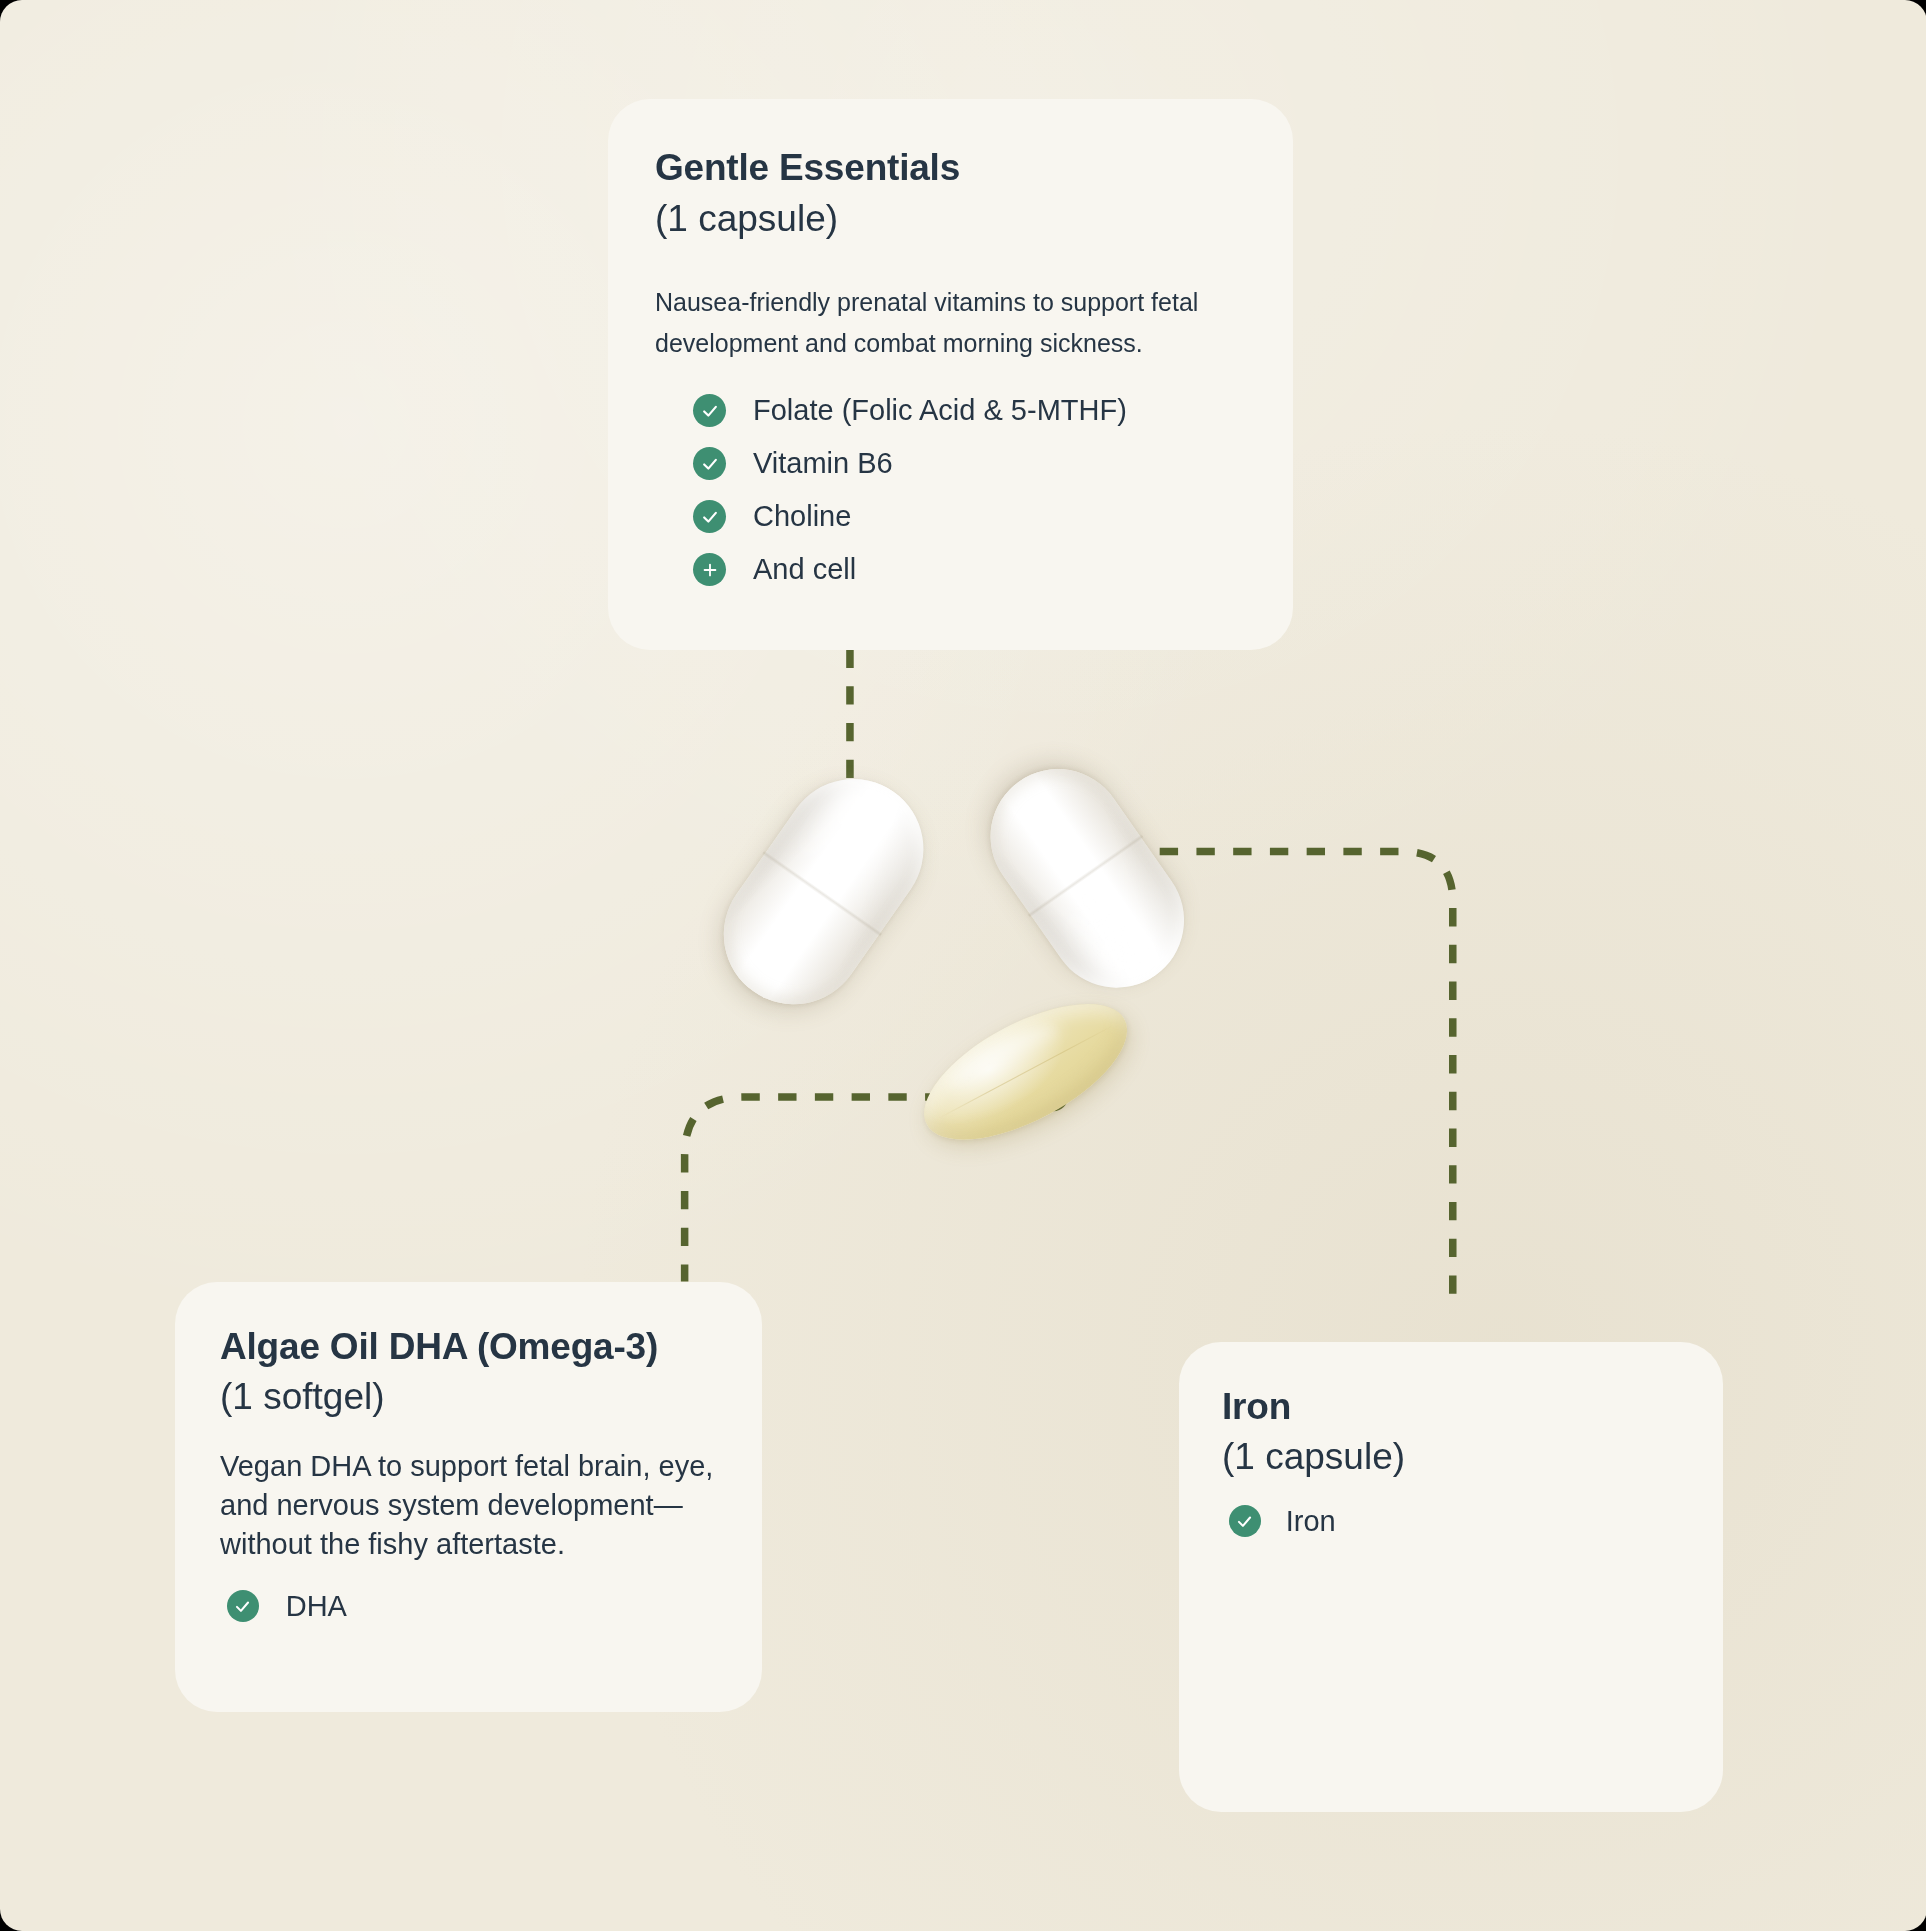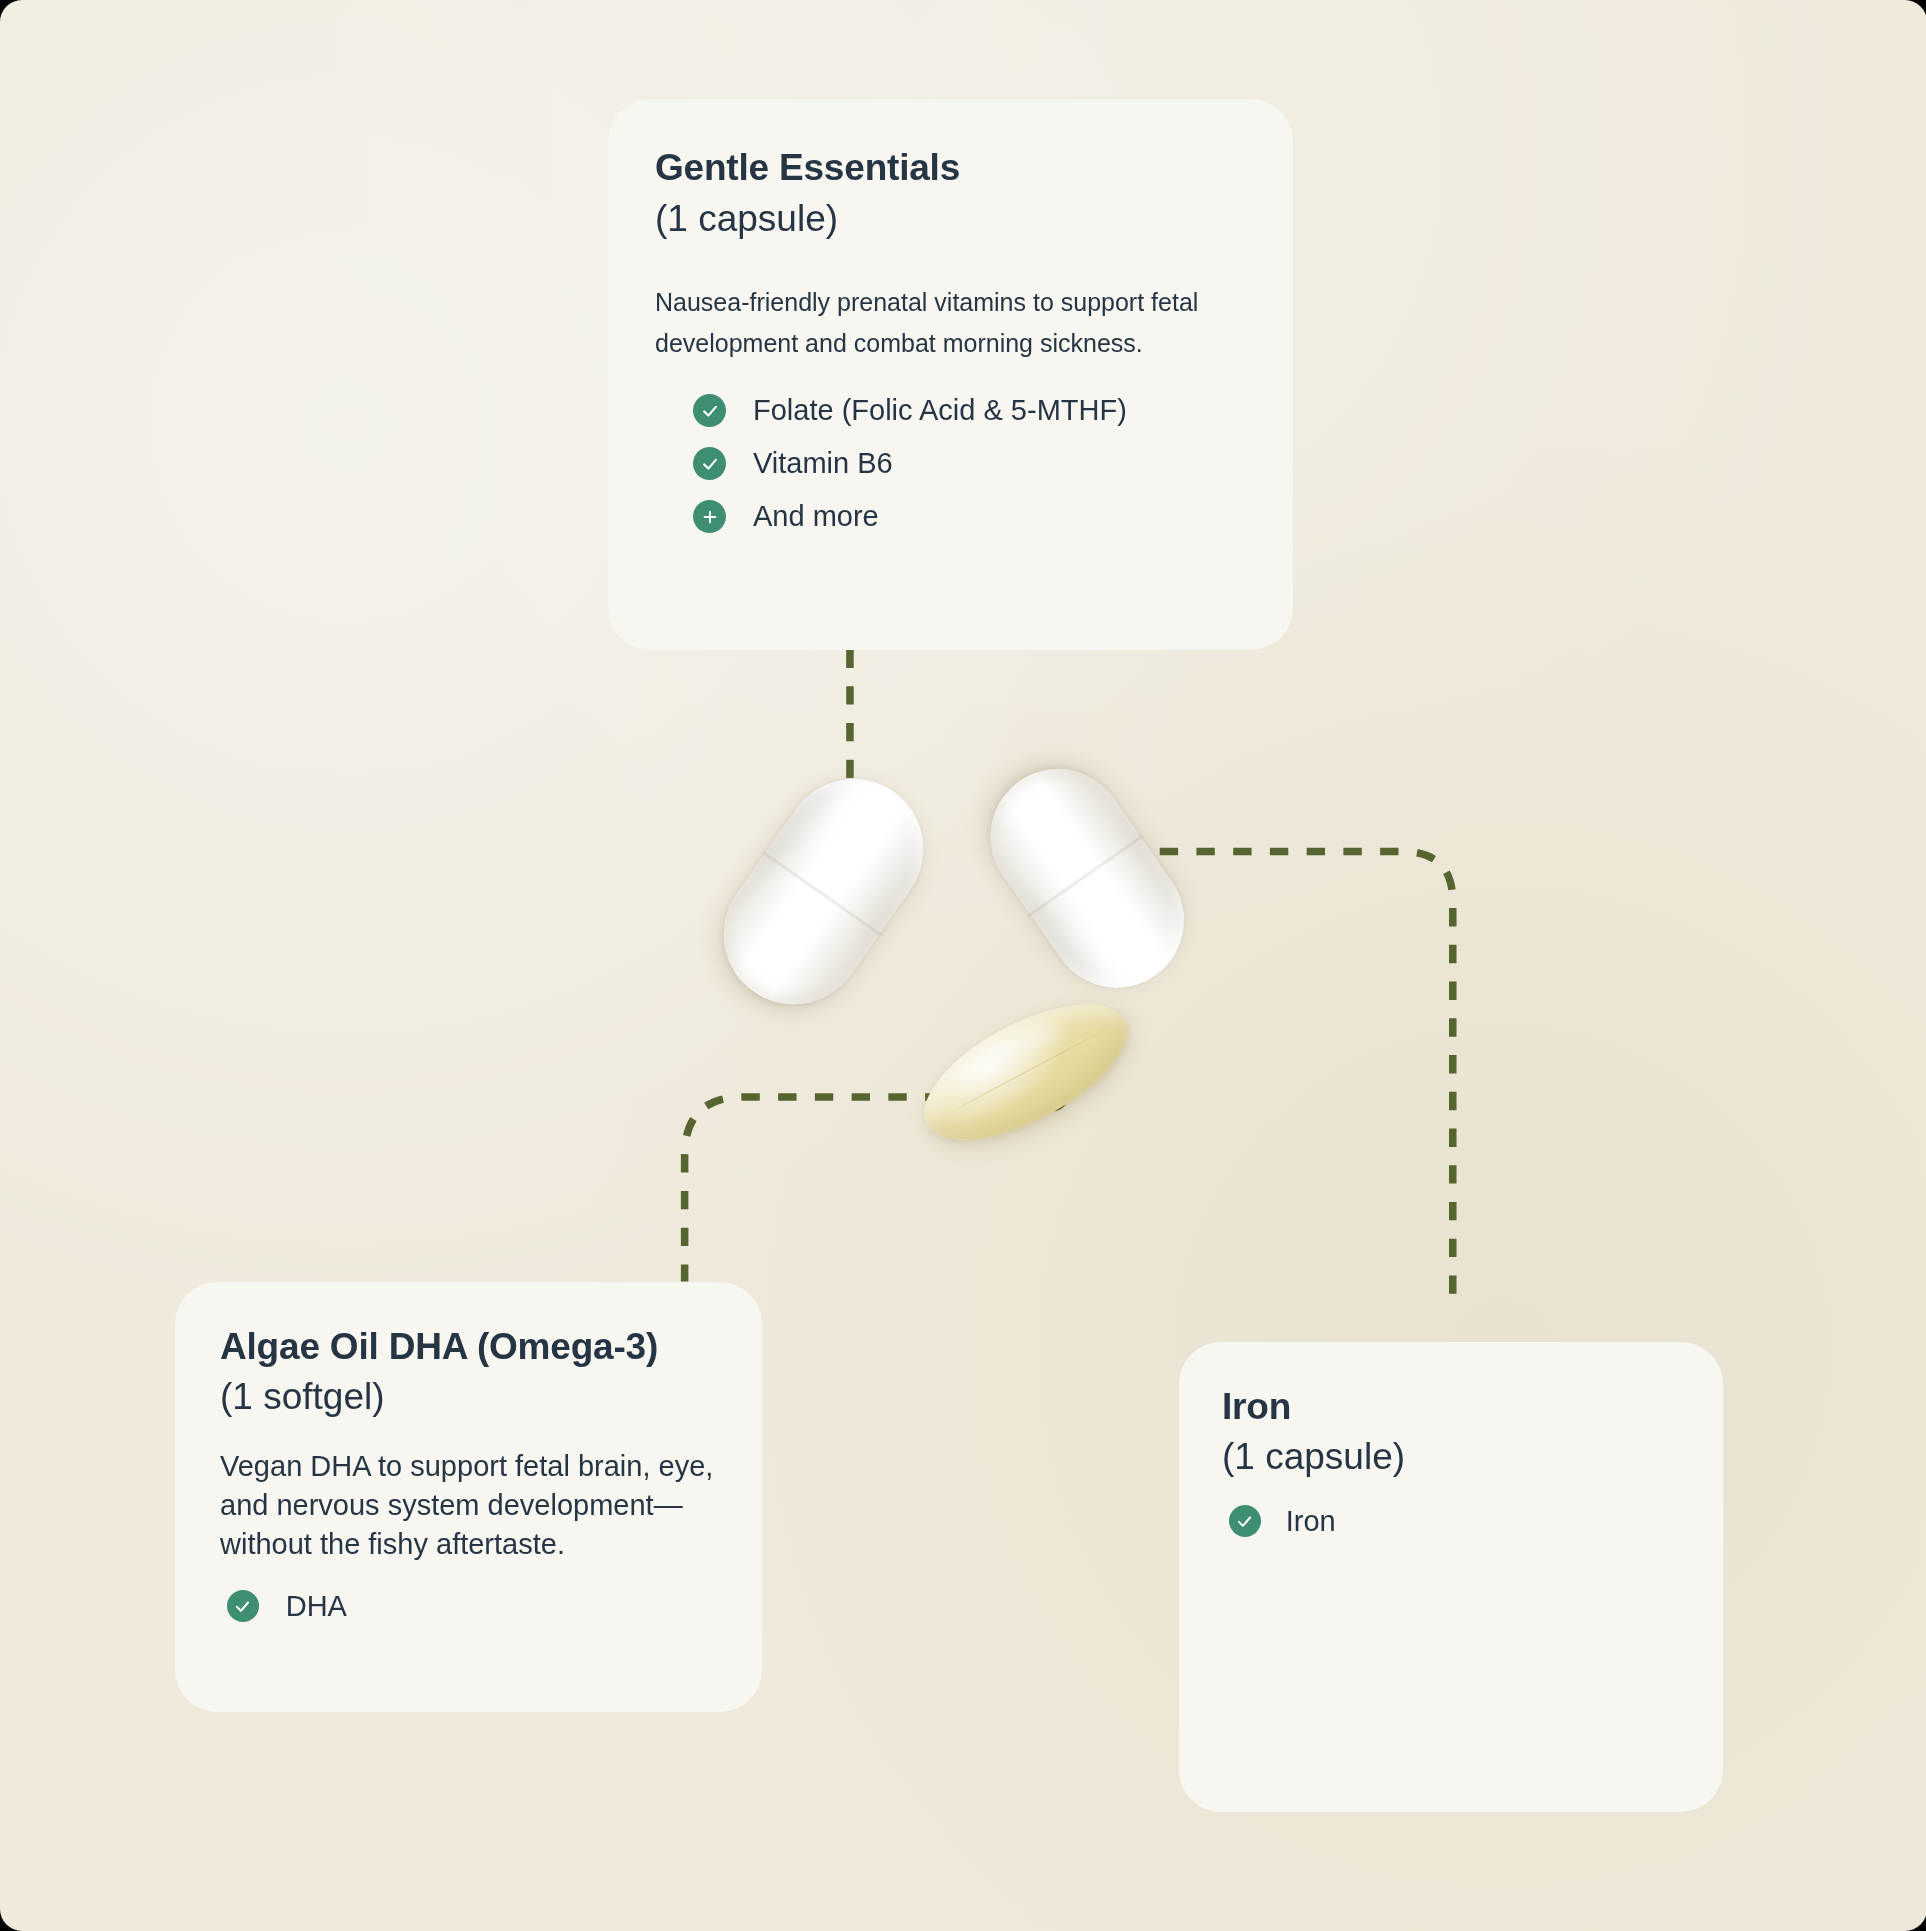--- a/index.html
+++ b/index.html
@@ -248,24 +248,32 @@
         <span class="badge">
           <svg width="20" height="20" viewBox="0 0 24 24">
               <path d="M5 12.5 L10 17.5 L19 7" fill="none" stroke="#ffffff" stroke-width="2.6" stroke-linecap="round" stroke-linejoin="round"></path>
             </svg>
         </span>
         <span class="item-label">Vitamin B6</span>
       </li>
       <li class="item">
         <span class="badge">
           <svg width="20" height="20" viewBox="0 0 24 24">
+              <path d="M5 12.5 L10 17.5 L19 7" fill="none" stroke="#ffffff" stroke-width="2.6" stroke-linecap="round" stroke-linejoin="round"></path>
+            </svg>
+        </span>
+        <span class="item-label">Choline</span>
+      </li>
+      <li class="item">
+        <span class="badge">
+          <svg width="20" height="20" viewBox="0 0 24 24">
               <path d="M12 5.5 V18.5 M5.5 12 H18.5" fill="none" stroke="#ffffff" stroke-width="2.2" stroke-linecap="round"></path>
             </svg>
         </span>
-        <span class="item-label">And more</span>
+        <span class="item-label">And cell</span>
       </li>
     </ul>
   </div>
 
   <div class="card" id="card-dha">
     <h2 class="card-title">Algae Oil DHA (Omega-3)</h2>
     <div class="card-sub">(1 softgel)</div>
     <p class="card-desc">Vegan DHA to support fetal brain, eye, and nervous system development—without the fishy aftertaste.</p>
     <ul class="items">
       <li class="item">

